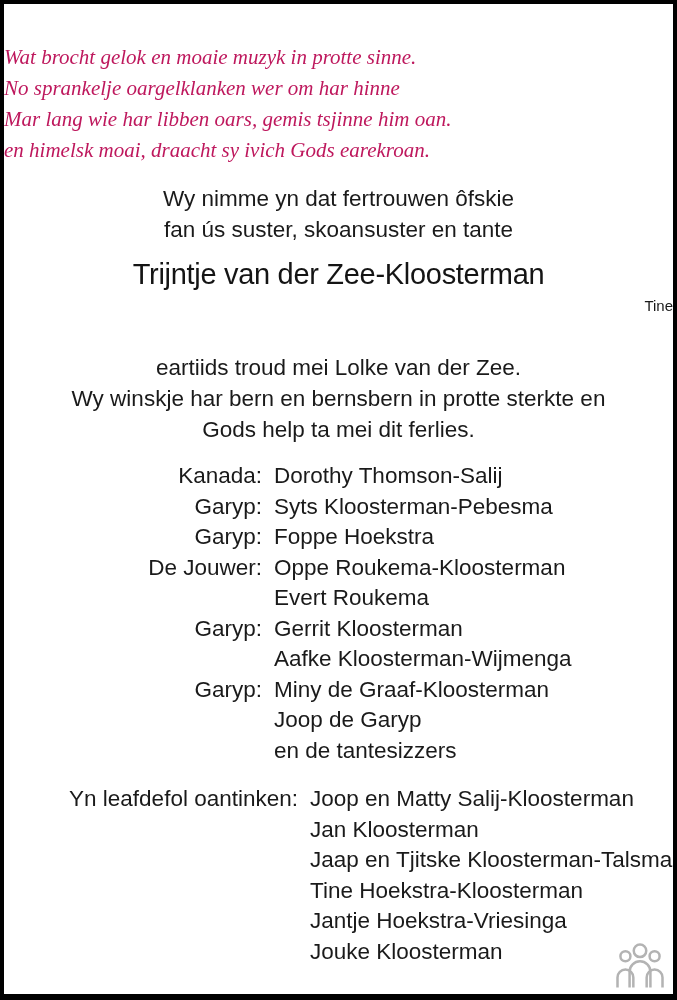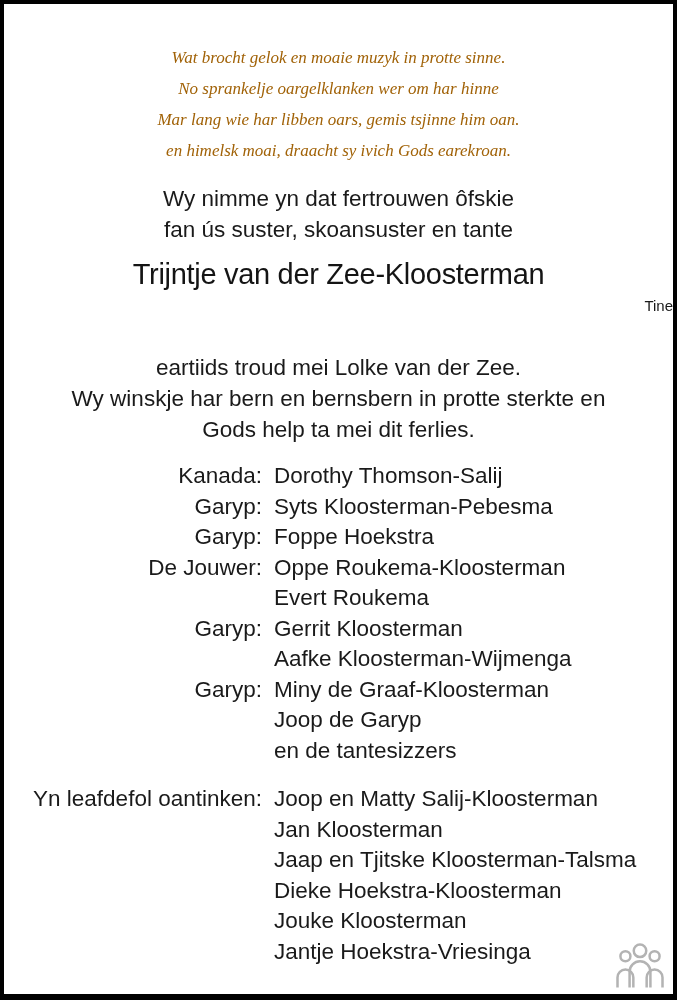--- a/index.html
+++ b/index.html
@@ -14,26 +14,26 @@
     box-sizing: border-box;
     background: #ffffff;
     border: 4px solid #000000;
     border-bottom-width: 6px;
     overflow: hidden;
     font-family: "Liberation Sans", sans-serif;
     color: #1a1a1a;
   }
   .poem {
     padding-top: 38px;
-    text-align: center;
+    text-align: left;
     font-family: "Liberation Serif", serif;
     font-style: italic;
-    font-size: 17px;
+    font-size: 21px;
     line-height: 31px;
-    color: #a16207;
+    color: #be185d;
   }
   .intro {
     margin-top: 17px;
     text-align: center;
     font-size: 22.5px;
     line-height: 31px;
   }
   .name-heading {
     margin: 12px 0 0 0;
     text-align: center;
@@ -54,20 +54,21 @@
     font-size: 22.5px;
     line-height: 31px;
   }
   .list {
     margin-top: 16px;
     font-size: 22.5px;
     line-height: 30.5px;
   }
   .list-2 {
     margin-top: 18px;
+    padding-left: 36px;
   }
   .row {
     display: grid;
     grid-template-columns: 258px auto;
   }
   .place {
     text-align: right;
     white-space: pre;
   }
   .person {
@@ -161,29 +162,29 @@
     <div class="row">
       <span class="place"></span>
       <span class="person">Jan Kloosterman</span>
     </div>
     <div class="row">
       <span class="place"></span>
       <span class="person">Jaap en Tjitske Kloosterman-Talsma</span>
     </div>
     <div class="row">
       <span class="place"></span>
-      <span class="person">Dieke Hoekstra-Kloosterman</span>
+      <span class="person">Tine Hoekstra-Kloosterman</span>
+    </div>
+    <div class="row">
+      <span class="place"></span>
+      <span class="person">Jantje Hoekstra-Vriesinga</span>
     </div>
     <div class="row">
       <span class="place"></span>
       <span class="person">Jouke Kloosterman</span>
-    </div>
-    <div class="row">
-      <span class="place"></span>
-      <span class="person">Jantje Hoekstra-Vriesinga</span>
     </div>
   </div>
 
   <div class="logo">
     <svg viewBox="0 0 60 54" xmlns="http://www.w3.org/2000/svg" fill="none" stroke="#b3b3b3" stroke-width="3">
       <circle cx="12.5" cy="16.5" r="6"></circle>
       <circle cx="47.5" cy="16.5" r="6"></circle>
       <circle cx="30" cy="10" r="7.5"></circle>
       <path d="M3 54 V42 a9.5 9.5 0 0 1 19 0 V54"></path>
       <path d="M38 54 V42 a9.5 9.5 0 0 1 19 0 V54"></path>

